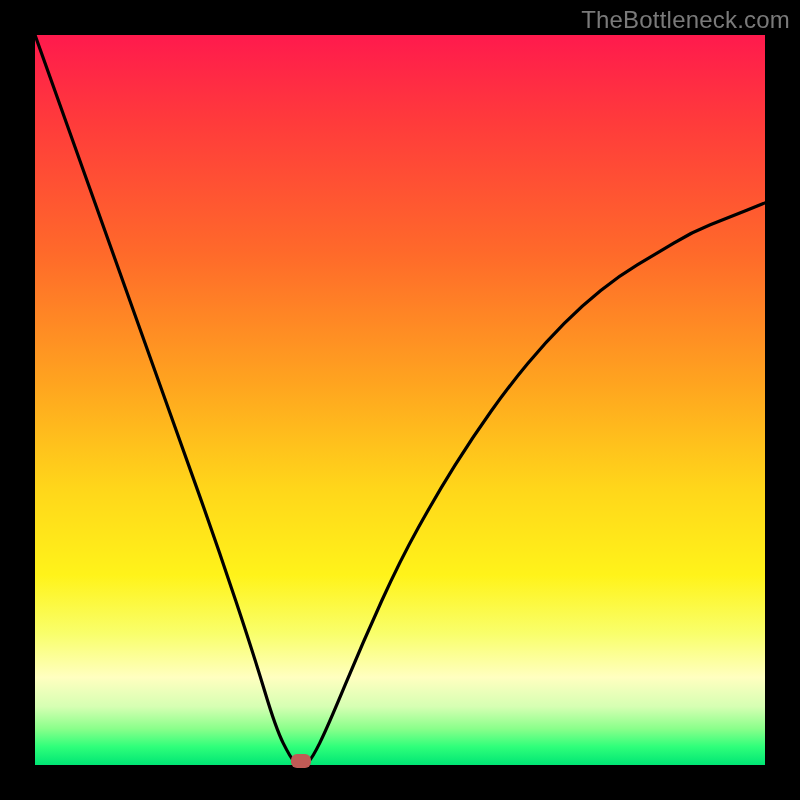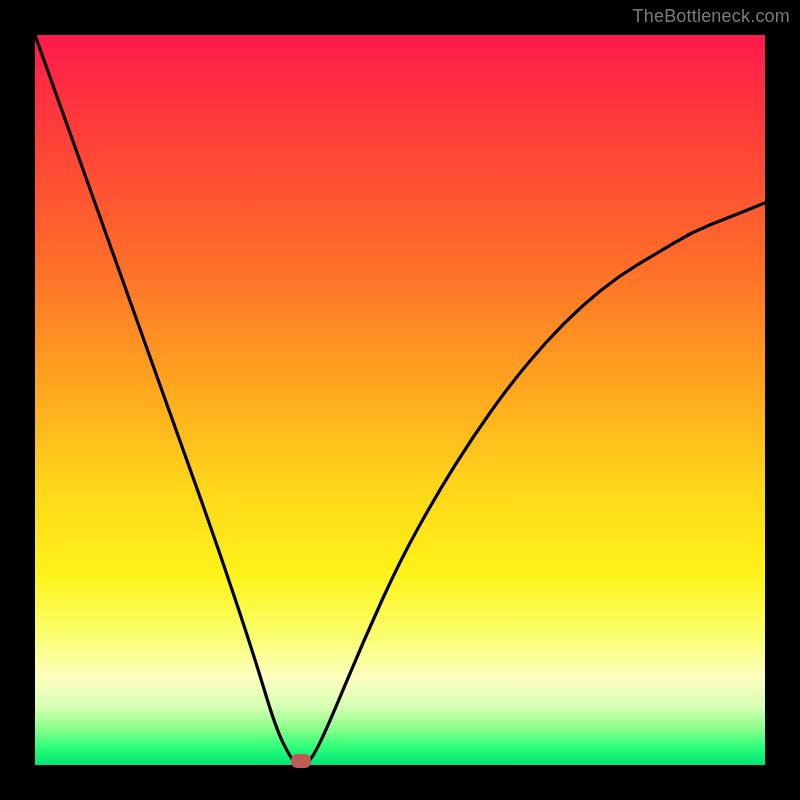--- a/index.html
+++ b/index.html
@@ -39,21 +39,21 @@
       #8bff8b 95%,
       #2fff7a 97.5%,
       #00e574 100%
     );
   }
   .watermark {
     position: absolute;
     top: 6px;
     right: 10px;
     color: #7a7a7a;
-    font-size: 18px;
+    font-size: 24px;
     font-weight: 500;
     letter-spacing: 0.2px;
     user-select: none;
   }
   svg.curve {
     position: absolute;
     top: 0;
     left: 0;
   }
   .dot {

